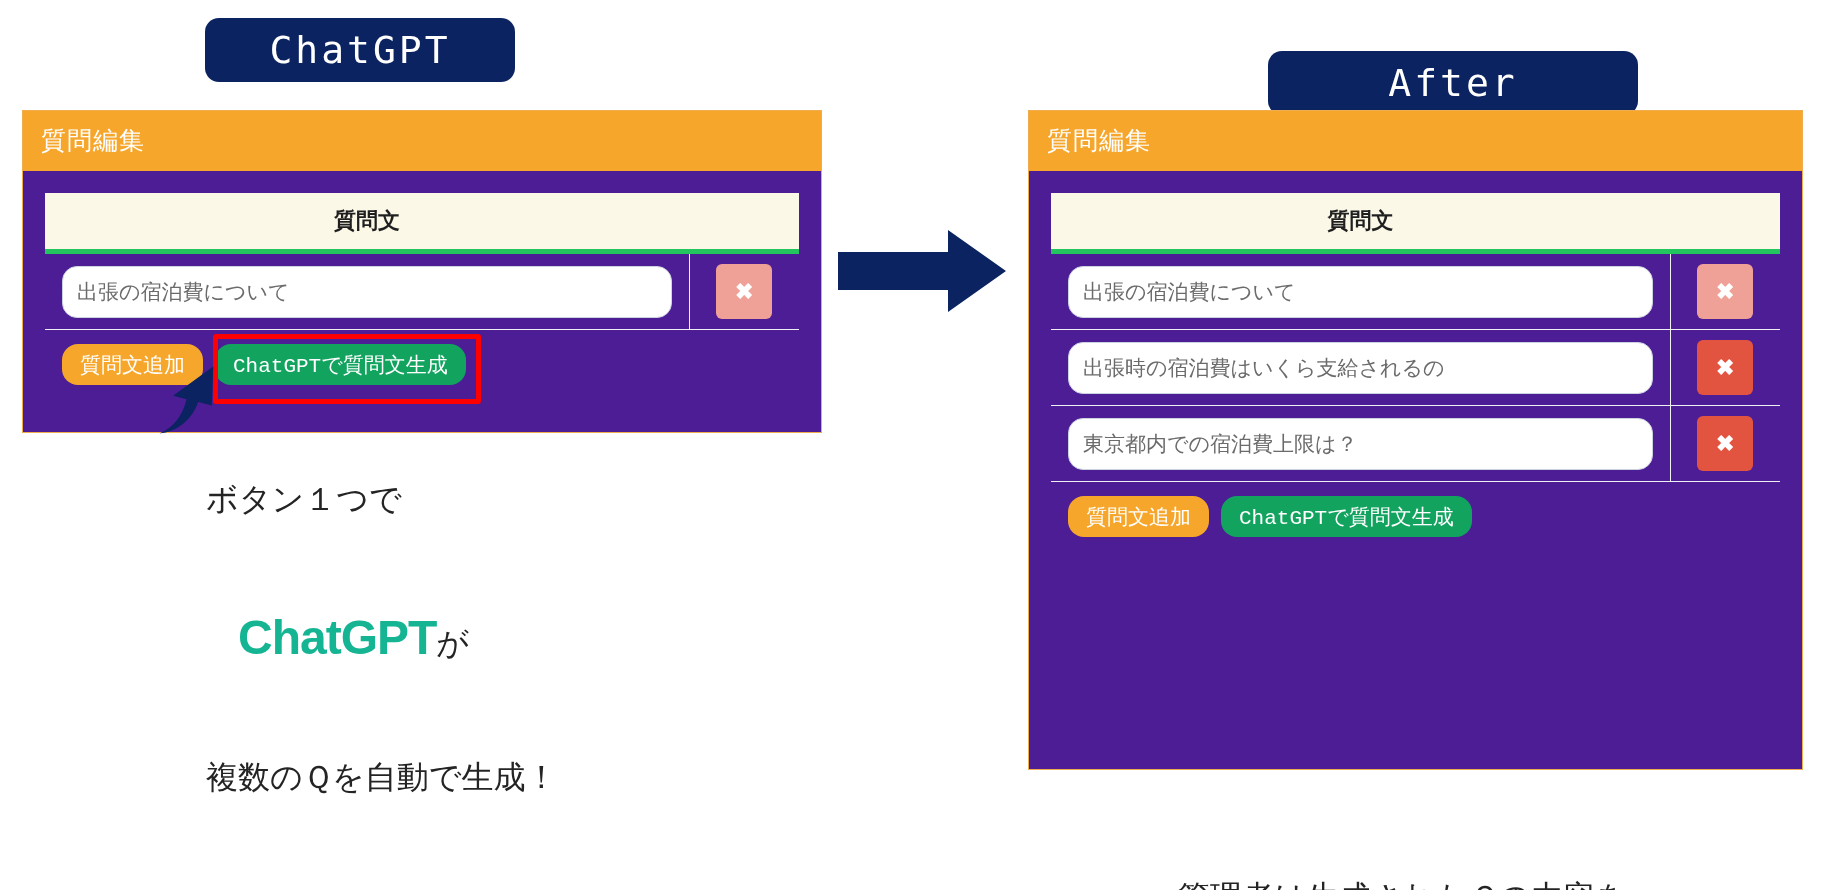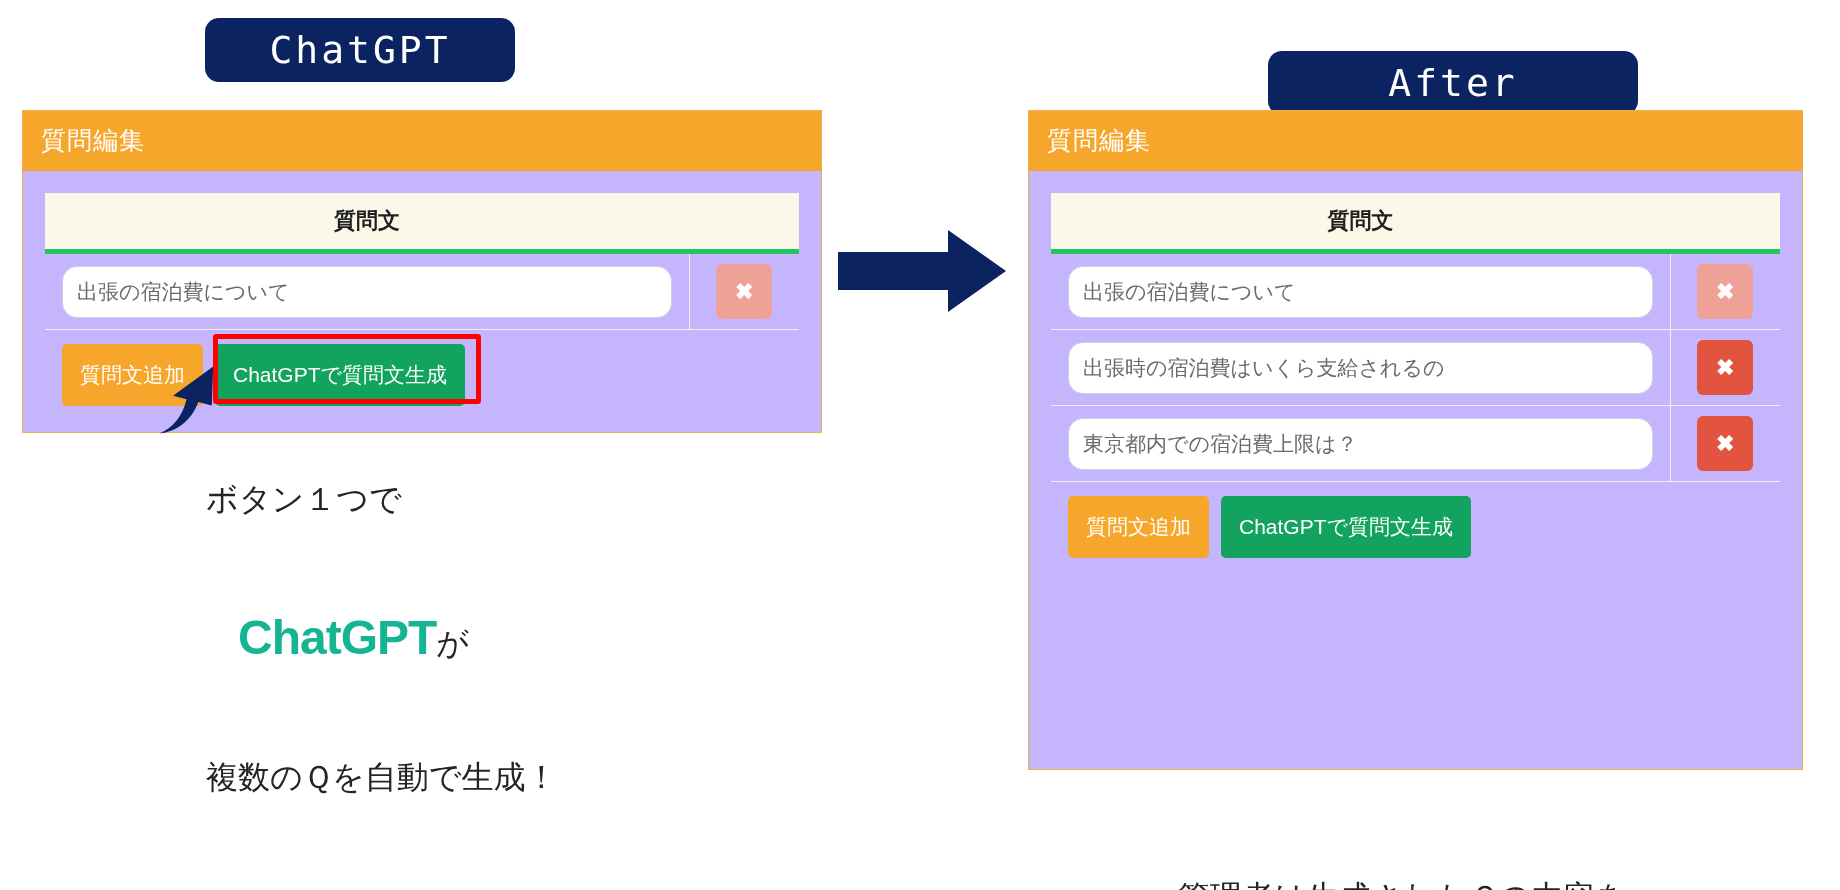--- a/index.html
+++ b/index.html
@@ -28,21 +28,21 @@
     font-size: 38px;
     letter-spacing: 3px;
     font-weight: 400;
   }
   #badge-before { left: 205px; top: 18px; width: 310px; height: 64px; }
   #badge-after  { left: 1268px; top: 18px; width: 370px; height: 64px; margin-top: 33px; }
 
   
   .panel {
     position: absolute;
-    background: #c4b5fd;
+    background: #4c1d95;
     border: 1px solid #f0ad4e;
     box-sizing: border-box;
   }
   #panel-before { left: 22px; top: 110px; width: 800px; height: 323px; }
   #panel-after  { left: 1028px; top: 110px; width: 775px; height: 660px; }
 
   .panel-header {
     background: #f6a62b;
     color: #ffffff;
     font-size: 25px;
@@ -124,30 +124,30 @@
   
   .actions {
     display: flex;
     align-items: center;
     gap: 12px;
     padding: 14px 0 18px 17px;
     position: relative;
   }
   .btn {
     border: none;
-    border-radius: 5px;
+    border-radius: 16px;
     color: #ffffff;
     font-size: 21px;
     padding: 0 18px;
-    height: 62px;
+    height: 41px;
     display: inline-flex;
     align-items: center;
     justify-content: center;
     cursor: pointer;
-    font-family: Liberation Sans, sans-serif;
+    font-family: Liberation Mono, monospace;
     white-space: nowrap;
   }
   .btn-add { background: #f6a62b; }
   .btn-gpt { background: #12a35f; }
 
   
   .hl-ring {
     position: absolute;
     border: 5px solid #ff0000;
     border-radius: 3px;

